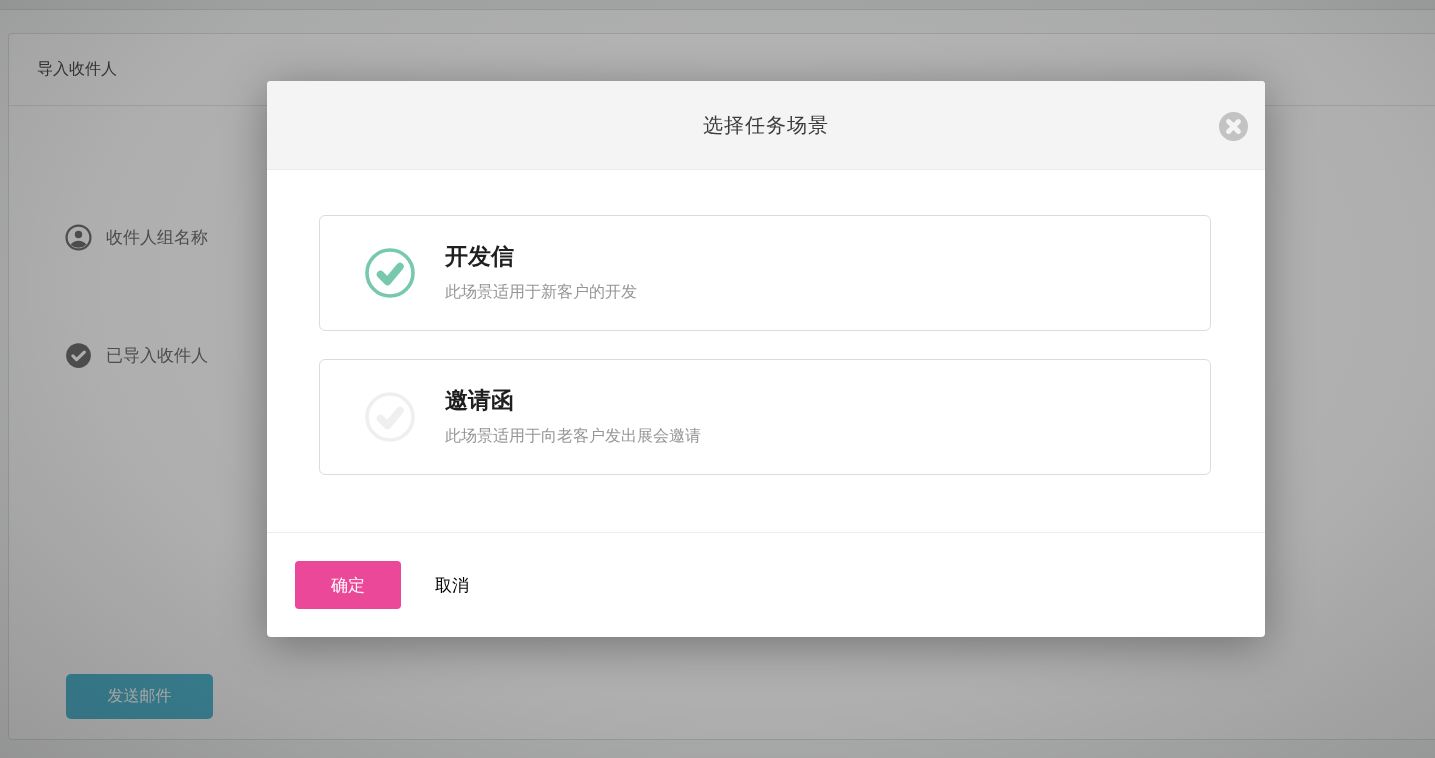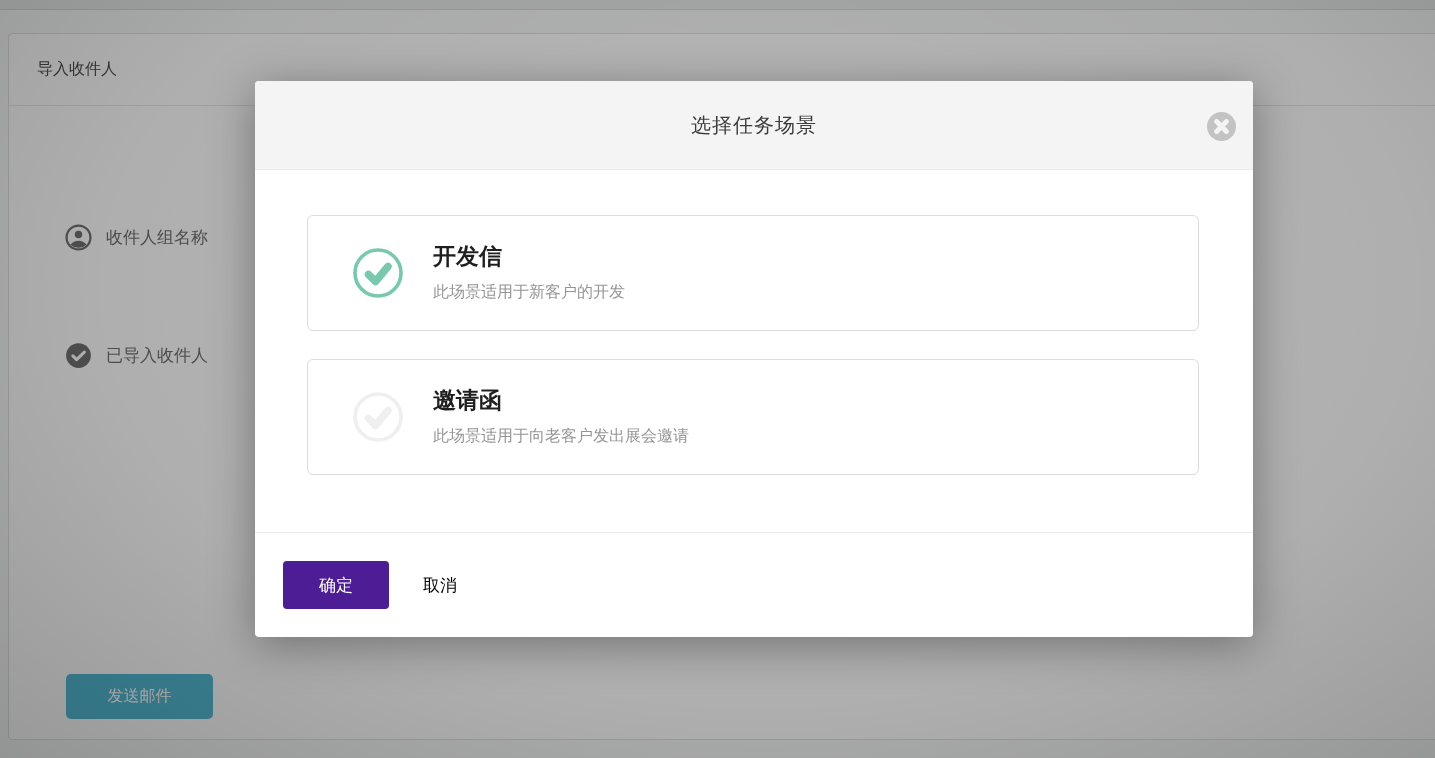--- a/index.html
+++ b/index.html
@@ -41,21 +41,21 @@
 
   
   .overlay {
     position: absolute; left: 0; top: 0; width: 1435px; height: 758px;
     background: radial-gradient(ellipse 1100px 700px at 53% 38%,
                 rgba(0,0,0,0.26) 0%, rgba(0,0,0,0.30) 60%, rgba(0,0,0,0.40) 100%);
   }
 
   
   .modal {
-    position: absolute; left: 255px; top: 81px; width: 998px; height: 556px;
+    position: absolute; left: 267px; top: 81px; width: 998px; height: 556px;
     background: #ffffff; border-radius: 4px;
     box-shadow: 0 8px 46px rgba(0,0,0,0.35);
   }
   .modal-header {
     position: relative; height: 89px; background: #f4f4f4;
     border-bottom: 1px solid #eaeaea; border-radius: 4px 4px 0 0;
     display: flex; align-items: center; justify-content: center;
   }
   .modal-title { font-size: 20px; color: #3c3c3c; letter-spacing: 1px; }
   .close-btn {
@@ -75,21 +75,21 @@
   .opt-icon.unselected { color: #efefef; }
   .opt-text { margin-left: 29px; }
   .opt-title { font-size: 23px; font-weight: bold; color: #1f1f1f; line-height: 1.2; }
   .opt-desc { margin-top: 11px; font-size: 16px; color: #969696; }
   .modal-footer {
     position: absolute; left: 0; top: 451px; width: 100%; height: 105px;
     border-top: 1px solid #ececec;
     display: flex; align-items: center; padding-left: 28px;
   }
   .confirm-btn {
-    width: 106px; height: 48px; background: #4c1d95; color: #ffffff;
+    width: 106px; height: 48px; background: #ec4899; color: #ffffff;
     font-size: 17px; border: none; border-radius: 4px; cursor: pointer;
     font-family: inherit;
   }
   .cancel-link {
     margin-left: 34px; font-size: 17px; color: #000000;
     text-decoration: none; cursor: pointer;
   }
 </style>
 </head>
 <body>

